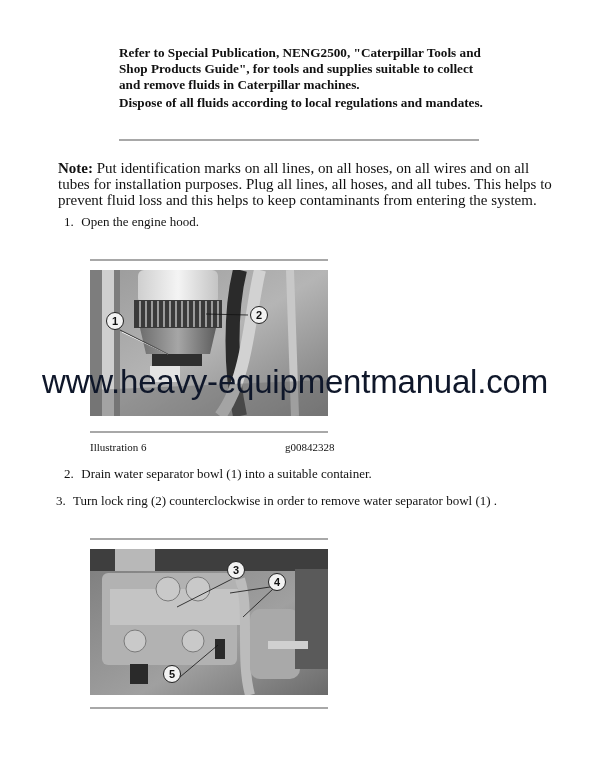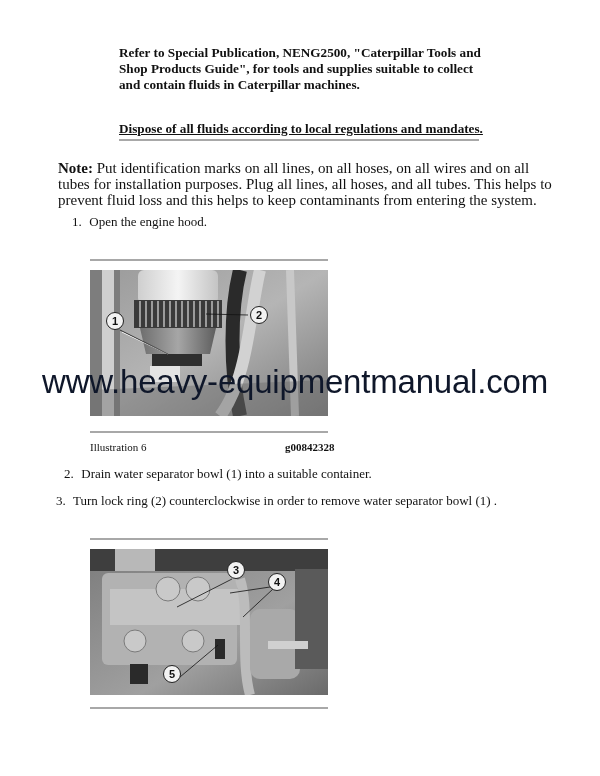--- a/index.html
+++ b/index.html
@@ -18,21 +18,21 @@
     .abs { position: absolute; }
     .caution-block {
       left: 119px;
       top: 45px;
       width: 372px;
       font-weight: bold;
       font-size: 13.2px;
       line-height: 16px;
     }
     .caution-block p { margin: 0; }
-    .caution-block p + p { margin-top: 28px; text-decoration: underline; }
+    .caution-block p + p { margin-top: 2px; }
     .hr {
       position: absolute;
       height: 2px;
       background: #a8a8a8;
     }
     .note {
       left: 58px;
       top: 160px;
       width: 500px;
       font-size: 15px;
@@ -76,30 +76,30 @@
       font-weight: bold;
       line-height: 16px;
       text-align: center;
       color: #111;
     }
   </style>
 </head>
 <body>
 
 <div class="abs caution-block">
-  <p>Refer to Special Publication, NENG2500, "Caterpillar Tools and Shop Products Guide", for tools and supplies suitable to collect and contain fluids in Caterpillar machines.</p>
+  <p>Refer to Special Publication, NENG2500, "Caterpillar Tools and Shop Products Guide", for tools and supplies suitable to collect and remove fluids in Caterpillar machines.</p>
   <p>Dispose of all fluids according to local regulations and mandates.</p>
 </div>
 <div class="hr" style="left:119px; top:139px; width:360px;"></div>
 
 <div class="abs note">
   <b>Note:</b><span> Put identification marks on all lines, on all hoses, on all wires and on all tubes for installation purposes. Plug all lines, all hoses, and all tubes. This helps to prevent fluid loss and this helps to keep contaminants from entering the system.</span>
 </div>
 
-<div class="abs step" style="left:72px; top:214px;font-family:Liberation Serif, serif;">
+<div class="abs step" style="left:64px; top:214px;font-family:Liberation Serif, serif;">
   <span class="num">1.</span>
   <span>Open the engine hood.</span>
 </div>
 
 <div class="hr" style="left:90px; top:259px; width:238px;"></div>
 <div class="figure" style="left:90px; top:270px; width:238px; height:146px;">
   <svg width="238" height="146" viewBox="0 0 238 146">
     <defs>
       <linearGradient id="bg1" x1="0" y1="0" x2="1" y2="1">
         <stop offset="0" stop-color="#9a9a9a"></stop>
@@ -148,21 +148,21 @@
     <line x1="32" y1="62" x2="78" y2="84" stroke="#ffffff" stroke-width="1"></line>
     <line x1="30" y1="60" x2="78" y2="84" stroke="#111" stroke-width="0.8"></line>
     <line x1="158" y1="45" x2="116" y2="44" stroke="#111" stroke-width="0.8"></line>
   </svg>
   <div class="callout" style="left:16px; top:42px;">1</div>
   <div class="callout" style="left:160px; top:36px;">2</div>
 </div>
 <div class="hr" style="left:90px; top:431px; width:238px;"></div>
 
 <div class="abs caption" style="left:90px; top:441px;">Illustration 6</div>
-<div class="abs caption" style="left:285px; top:441px;font-weight:bold;">g00842328</div>
+<div class="abs caption" style="left:285px; top:441px;">g00842328</div>
 
 <div class="abs step" style="left:64px; top:466px;">
   <span class="num">2.</span>
   <span>Drain water separator bowl (1) into a suitable container.</span>
 </div>
 <div class="abs step" style="left:56px; top:493px;">
   <span class="num">3.</span>
   <span>Turn lock ring (2) counterclockwise in order to remove water separator bowl (1) .</span>
 </div>
 

